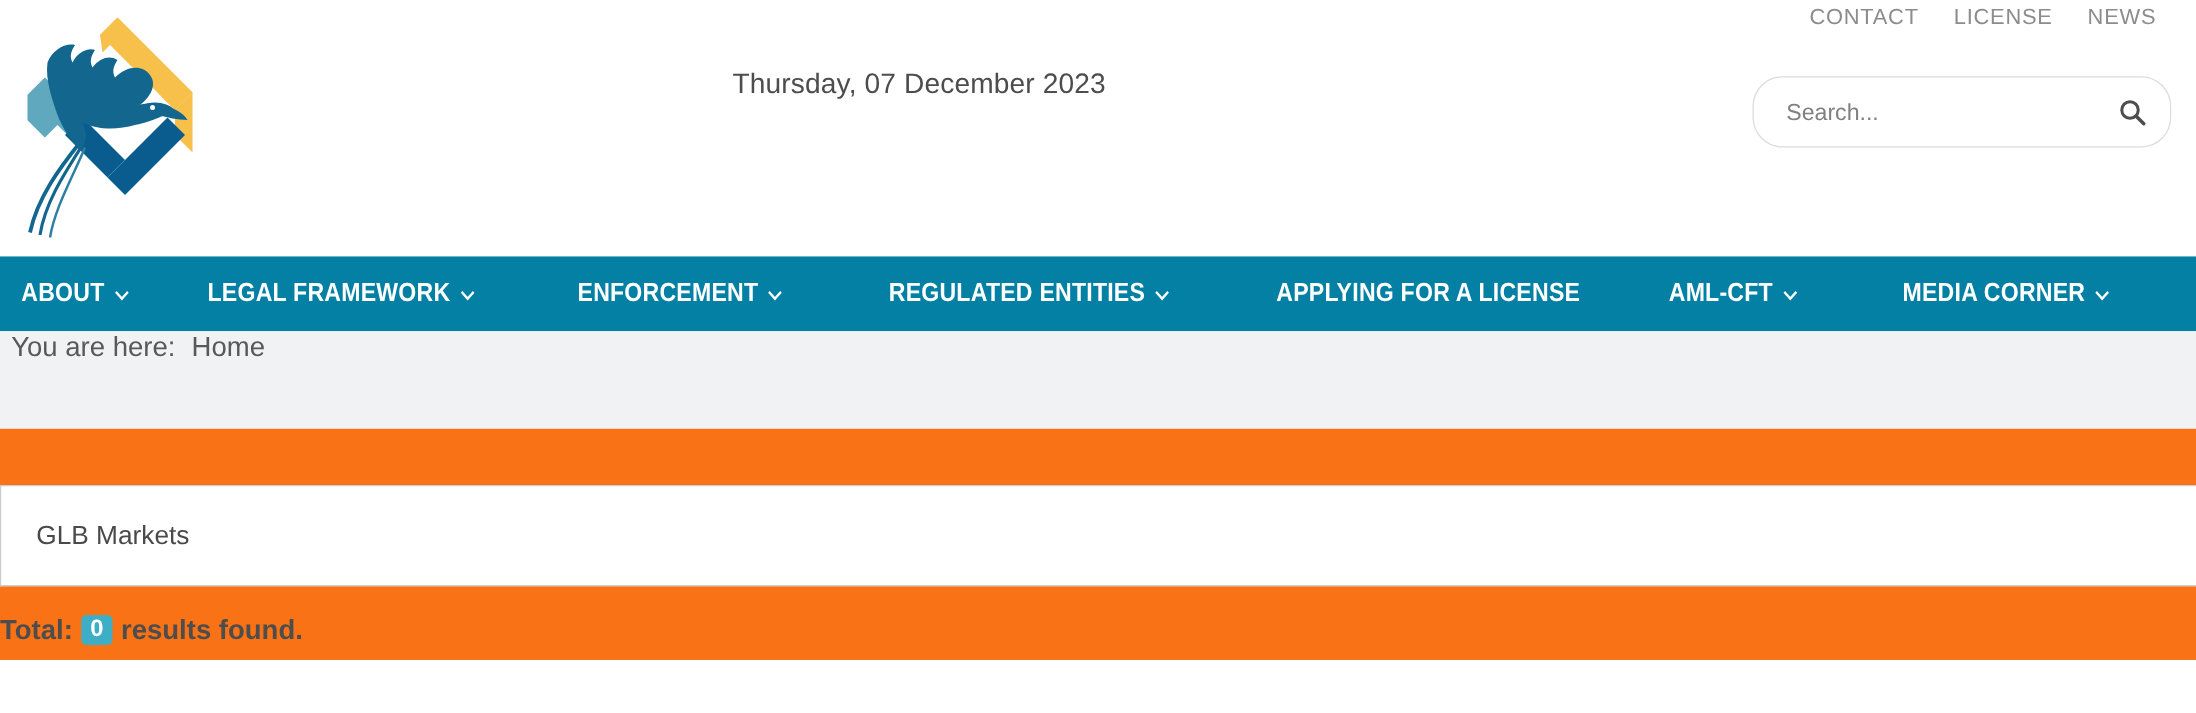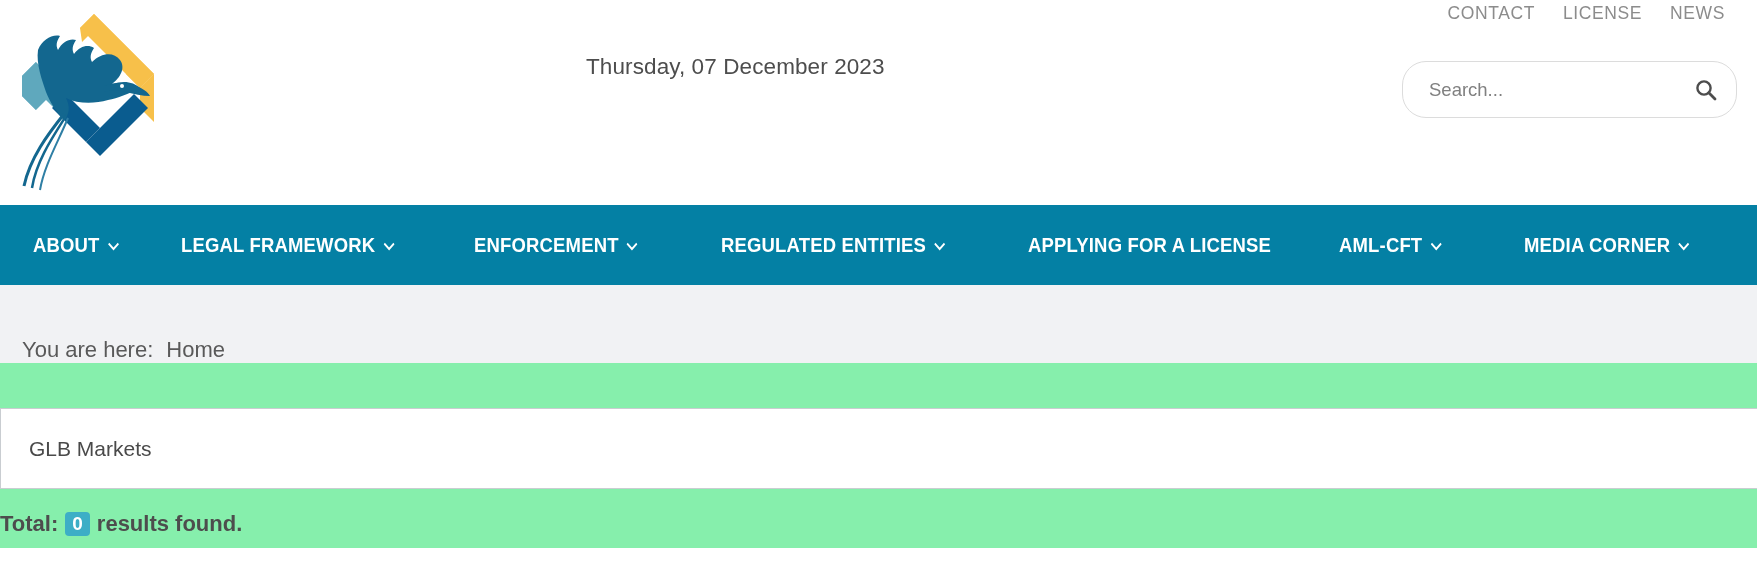--- a/index.html
+++ b/index.html
@@ -84,25 +84,25 @@
   }
   .hdr-search .ph {
     flex: 1;
     font-size: 18.5px;
     color: #808080;
   }
   .hdr-search .mag { width: 24px; height: 24px; flex: 0 0 auto; }
 
   
   .mainnav {
-    height: 80px;
+    height: 60px;
     background: #0480a4;
     display: flex;
     align-items: center;
-    padding-left: 33px;
+    padding-left: 17px;
     gap: 0;
   }
   .navitem {
     display: flex;
     align-items: center;
     gap: 9px;
     color: #ffffff;
     font-size: 21px;
     font-weight: bold;
     letter-spacing: 0.2px;
@@ -116,29 +116,29 @@
   .caret {
     width: 13px; height: 9px; flex: 0 0 auto;
     margin-top: 3px;
   }
 
   
   .breadcrumb {
     height: 78px;
     background: #f1f2f4;
     display: flex;
-    align-items: flex-end;
-    padding-left: 22px;
+    align-items: flex-start;
+    padding-left: 9px;
     gap: 13px;
   }
   .breadcrumb .bc-label { font-size: 22px; color: #595959; }
   .breadcrumb .bc-home { font-size: 22px; color: #595959; text-decoration: none; }
 
   
-  .search-zone { position: relative; background: #86efac; height: 185px; }
+  .search-zone { position: relative; background: #f97316; height: 185px; }
 
   .search-row {
     position: absolute;
     left: 0;
     top: 45px;
     width: 1757px;
     height: 81px;
     display: flex;
   }
   .search-field {

